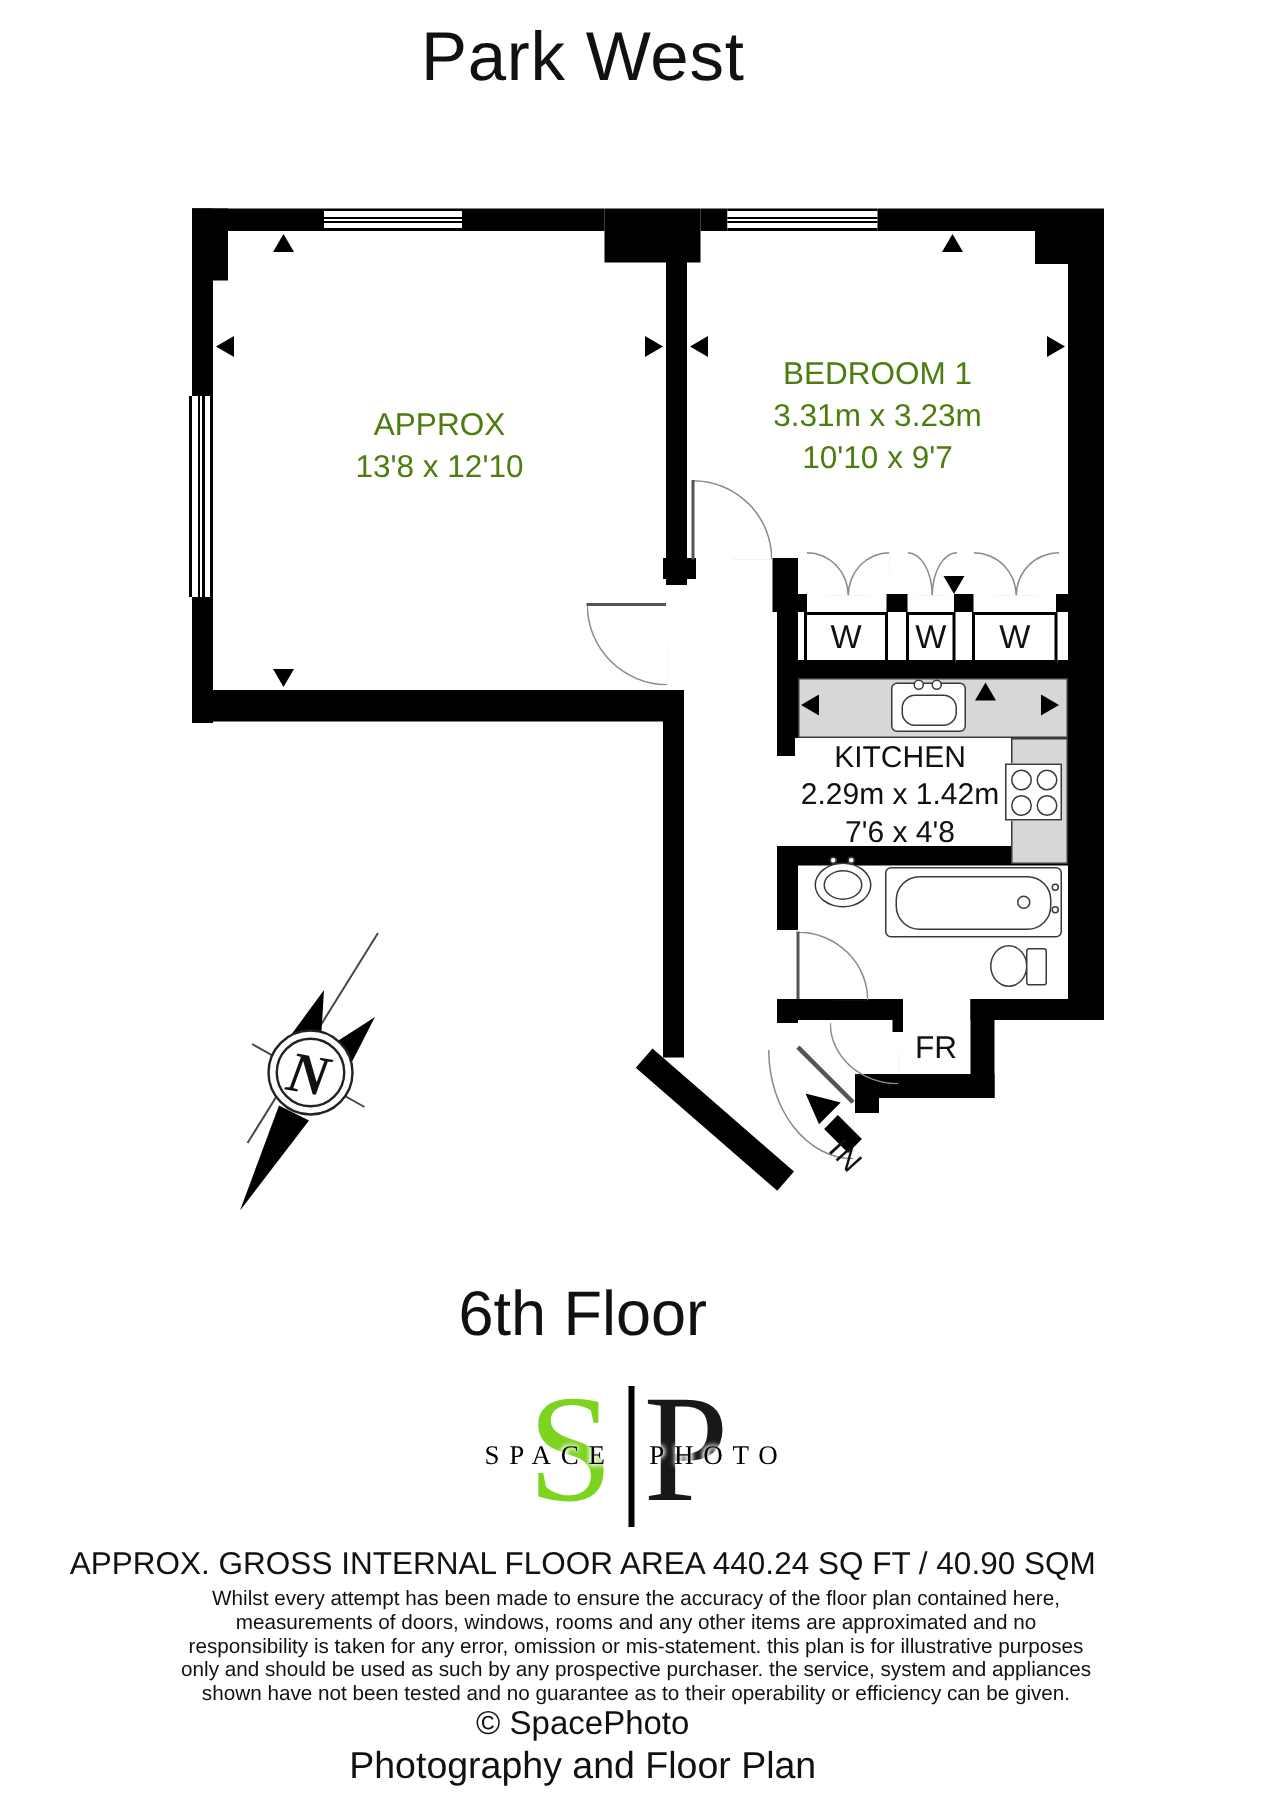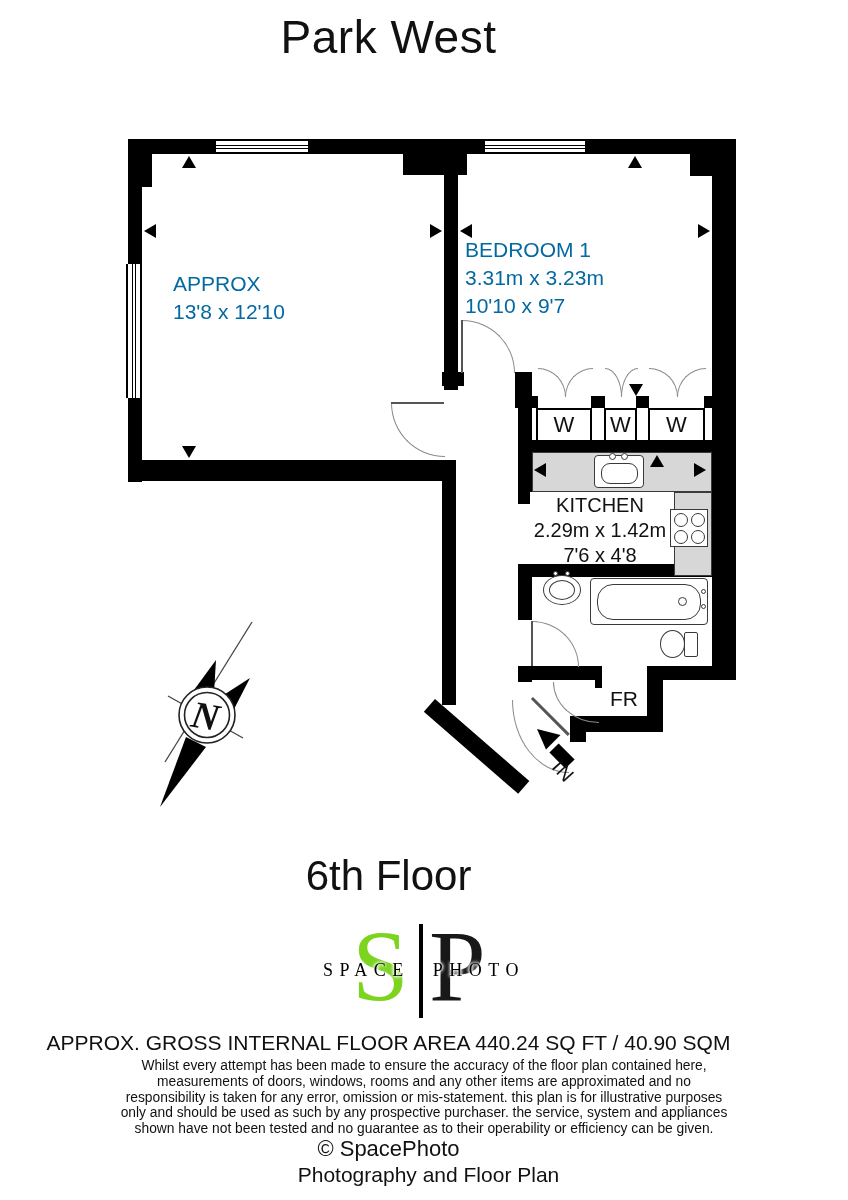--- a/index.html
+++ b/index.html
@@ -12,33 +12,33 @@
   .arc{position:absolute;border:0 solid #8a8a8a;background:transparent;}
   .arc-tr{border-top-width:1.5px;border-right-width:1.5px;border-top-right-radius:100% 100%;}
   .arc-tl{border-top-width:1.5px;border-left-width:1.5px;border-top-left-radius:100% 100%;}
   .arc-bl{border-bottom-width:1.5px;border-left-width:1.5px;border-bottom-left-radius:100% 100%;}
   .leaf{position:absolute;background:#555;}
   .tri{position:absolute;width:0;height:0;}
   .tri-up{border-left:7px solid transparent;border-right:7px solid transparent;border-bottom:12px solid #000;}
   .tri-down{border-left:7px solid transparent;border-right:7px solid transparent;border-top:12px solid #000;}
   .tri-left{border-top:7px solid transparent;border-bottom:7px solid transparent;border-right:12px solid #000;}
   .tri-right{border-top:7px solid transparent;border-bottom:7px solid transparent;border-left:12px solid #000;}
-  .room-label{position:absolute;font-size:21px;line-height:28px;color:#0369a1;}
+  .room-label{position:absolute;text-align:center;font-size:21px;line-height:28px;color:#4d7c0f;}
   .kit-label{position:absolute;text-align:center;font-size:20px;line-height:25px;color:#111;}
   .fixture{position:absolute;border:1.5px solid #3a3a3a;background:#fff;box-sizing:border-box;}
   .counter{position:absolute;background:#d7d7d7;border:1px solid #3a3a3a;box-sizing:border-box;}
   .wbox{position:absolute;border:2px solid #000;background:#fff;box-sizing:border-box;
         text-align:center;font-size:22px;line-height:30px;}
   .center-line{position:absolute;left:0;width:777px;text-align:center;}
   .title{top:10px;font-size:46px;letter-spacing:.5px;}
   .floor{top:852px;font-size:42px;}
   .area-line{top:1031px;font-size:21px;}
   .disc{position:absolute;left:0;width:848px;text-align:center;font-size:13.8px;line-height:15.8px;}
   .copyright{top:1136px;font-size:22px;}
-  .tagline{top:1163px;font-size:21px;padding-left:40px;}
+  .tagline{top:1163px;font-size:25px;}
   .logo-s{position:absolute;left:352px;top:916px;font-family:"Liberation Serif",serif;font-size:102px;line-height:102px;color:#7cd41e;}
   .logo-bar{position:absolute;left:419px;top:924px;width:3.5px;height:94px;background:#000;}
   .logo-p{position:absolute;left:429px;top:916px;font-family:"Liberation Serif",serif;font-size:102px;line-height:102px;color:#181818;}
   .logo-word{position:absolute;left:0;width:848px;top:960px;text-align:center;
              font-family:"Liberation Serif",serif;font-size:18px;letter-spacing:6.5px;word-spacing:12px;color:#000;
              text-shadow:0 0 3px #fff,0 0 3px #fff,0 0 4px #fff,0 0 4px #fff;}
   .in-label{position:absolute;left:552px;top:760px;font-size:20px;transform:rotate(48deg);letter-spacing:1px;}
   .fr-label{position:absolute;left:600px;top:687px;width:48px;text-align:center;font-size:21px;}
 </style>
 </head>

